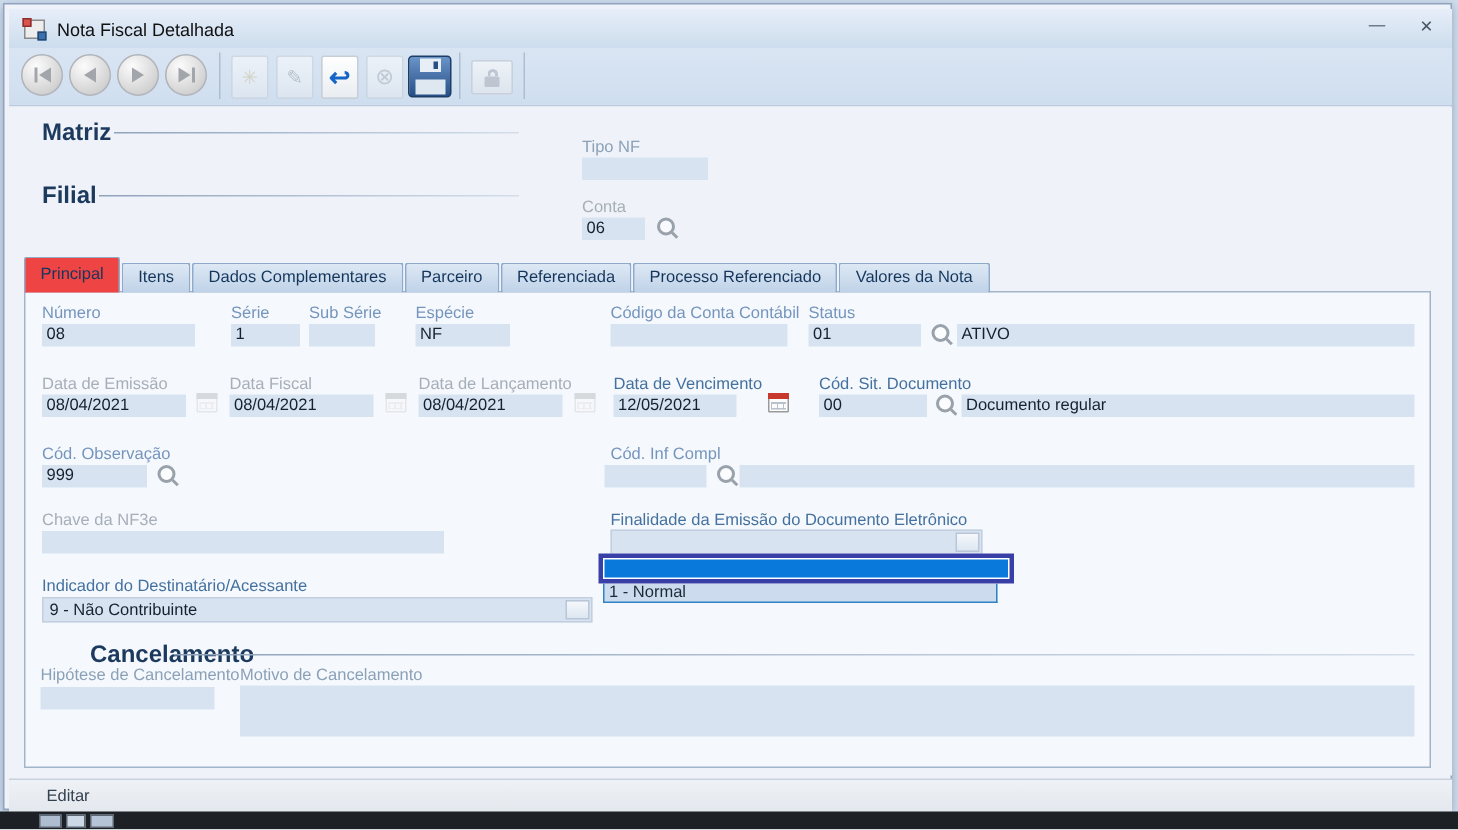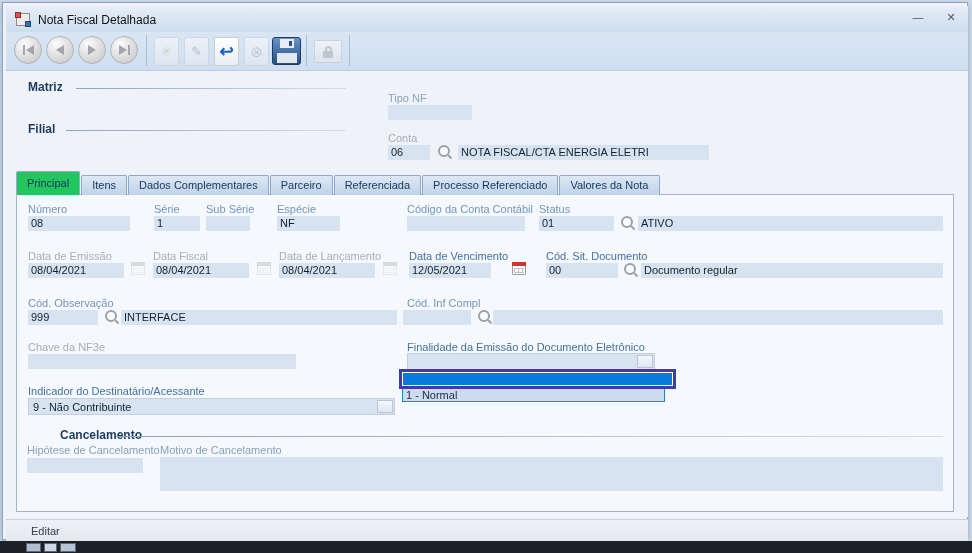--- a/index.html
+++ b/index.html
@@ -35,21 +35,21 @@
   .lock-body { width:10px; height:7px; background:#b2b8c0; border-radius:1px; }
 
   .content { position:absolute; left:3px; top:68px; width:962px; height:446px; background:#eff3f9; }
   .statusbar { position:absolute; left:3px; top:516px; width:962px; height:23px; background:linear-gradient(#eef1f5,#e3e8ee); border-top:1px solid #c8d2dd; }
   .status-text { position:absolute; left:25px; top:5px; color:#33404d; }
 
   .taskbar { position:absolute; left:0; top:541px; width:972px; height:12px; background:#1d2024; }
   .task-tile { position:absolute; top:2px; height:9px; border:1px solid #5a6673; }
 
   
-  .sec-title { position:absolute; font-weight:bold; font-size:12px; color:#1c3a5e; }
+  .sec-title { position:absolute; font-weight:bold; font-size:16px; color:#1c3a5e; }
   .sec-line { position:absolute; height:1px; background:linear-gradient(to right, #8fa3bb, #d4deea); }
   .lbl { position:absolute; color:#7595bd; }
   .lbl.dim { color:#a6aeb8; }
   .lbl.strong { color:#44719f; }
   .lbl.dim2 { color:#8ba1b8; }
   .fld { position:absolute; height:15px; background:#d8e3f2; padding:1px 3px; font-size:11px; color:#14222f; white-space:nowrap; overflow:hidden; }
   .mag { position:absolute; width:15px; height:15px; }
   .mag::before { content:""; position:absolute; left:1px; top:1px; width:8px; height:8px; border:2px solid #99a1ab; border-radius:50%; background:rgba(255,255,255,.6); }
   .mag::after { content:""; position:absolute; left:11px; top:10px; width:5px; height:2px; background:#99a1ab; transform:rotate(45deg); transform-origin:left center; }
   .cal { position:absolute; width:14px; height:13px; background:#fcfcfc; border:1px solid #9a9a9a; border-radius:1px; }
@@ -57,21 +57,21 @@
   .cal::after { content:""; position:absolute; left:1px; top:5px; right:1px; bottom:1px; background:repeating-linear-gradient(to right,#b9c2cc 0 1px,transparent 1px 4px), repeating-linear-gradient(to bottom,#b9c2cc 0 1px,transparent 1px 4px); }
   .cal.faded { opacity:.18; filter:grayscale(1); }
   .combo { position:absolute; height:17px; background:#d8e3f2; border:1px solid #c3cfdf; }
   .combo .val { position:absolute; left:4px; top:2px; font-size:11px; color:#14222f; white-space:nowrap; }
   .dd-btn { position:absolute; right:1px; top:1px; bottom:1px; width:16px; background:linear-gradient(#f5f8fb,#dde6f1); border:1px solid #b9c6d8; display:flex; align-items:center; justify-content:center; }
   .dd-arrow { width:0; height:0; border-left:4px solid transparent; border-right:4px solid transparent; border-top:4px solid #3c4document; border-top-color:#3f4a57; }
 
   
   .tabs { position:absolute; left:16px; top:172px; height:23px; display:flex; align-items:flex-end; z-index:3; }
   .tab { height:20px; padding:3px 10px 0 10px; margin-right:1px; background:linear-gradient(#dde8f4,#bfd2e8); border:1px solid #8da9cc; border-bottom:none; border-radius:2px 2px 0 0; color:#15365c; font-size:11px; white-space:nowrap; }
-  .tab.active { height:24px; padding-top:5px; background:#22c55e; border-color:#94abc7; position:relative; z-index:4; }
+  .tab.active { height:24px; padding-top:5px; background:#ef4444; border-color:#94abc7; position:relative; z-index:4; }
   .tabbox { position:absolute; left:16px; top:194px; width:938px; height:318px; background:#f5f8fc; border:1px solid #a3b5cb; z-index:1; }
 
   
   .dd-focus { position:absolute; left:399px; top:369px; width:277px; height:20px; border:3px solid #383fa6; background:#fff; padding:1px; z-index:10; }
   .dd-focus .fill { width:100%; height:100%; background:#0a79dc; }
   .dd-list { position:absolute; left:402px; top:389px; width:263px; background:#cddbee; border:1px solid #2f83c5; border-top:none; z-index:9; }
   .dd-item { height:12px; line-height:12px; padding-left:3px; font-size:11px; color:#1c2a38; white-space:nowrap; }
 </style>
 </head>
 <body>
@@ -140,21 +140,20 @@
   <span class="sec-title" style="left:28px; top:80px;">Matriz</span>
   <div class="sec-line" style="left:76px; top:88px; width:270px;"></div>
   <span class="sec-title" style="left:28px; top:122px;">Filial</span>
   <div class="sec-line" style="left:66px; top:130px; width:280px;"></div>
 
   <span class="lbl dim2" style="left:388px; top:92px;">Tipo NF</span>
   <div class="fld" style="left:388px; top:105px; width:84px;"></div>
   <span class="lbl dim" style="left:388px; top:132px;">Conta</span>
   <div class="fld" style="left:388px; top:145px; width:42px;">06</div>
   <span class="mag" style="left:437px; top:144px;"></span>
-  <div class="fld" style="left:458px; top:145px; width:251px;">NOTA FISCAL/CTA ENERGIA ELETRI</div>
 
   <div class="tabs">
     <span class="tab active">Principal</span>
     <span class="tab">Itens</span>
     <span class="tab">Dados Complementares</span>
     <span class="tab">Parceiro</span>
     <span class="tab">Referenciada</span>
     <span class="tab">Processo Referenciado</span>
     <span class="tab">Valores da Nota</span>
   </div>
@@ -188,21 +187,20 @@
   <div class="fld" style="left:409px; top:263px; width:82px; z-index:2;">12/05/2021</div>
   <span class="cal" style="left:512px; top:262px; z-index:2;"></span>
   <span class="lbl strong" style="left:546px; top:250px; z-index:2;">Cód. Sit. Documento</span>
   <div class="fld" style="left:546px; top:263px; width:72px; z-index:2;">00</div>
   <span class="mag" style="left:623px; top:262px; z-index:2;"></span>
   <div class="fld" style="left:641px; top:263px; width:302px; z-index:2;">Documento regular</div>
 
   <span class="lbl" style="left:28px; top:297px; z-index:2;">Cód. Observação</span>
   <div class="fld" style="left:28px; top:310px; width:70px; z-index:2;">999</div>
   <span class="mag" style="left:104px; top:309px; z-index:2;"></span>
-  <div class="fld" style="left:121px; top:310px; width:276px; z-index:2;">INTERFACE</div>
   <span class="lbl" style="left:407px; top:297px; z-index:2;">Cód. Inf Compl</span>
   <div class="fld" style="left:403px; top:310px; width:68px; z-index:2;"></div>
   <span class="mag" style="left:477px; top:309px; z-index:2;"></span>
   <div class="fld" style="left:493px; top:310px; width:450px; z-index:2;"></div>
 
   <span class="lbl dim" style="left:28px; top:341px; z-index:2;">Chave da NF3e</span>
   <div class="fld" style="left:28px; top:354px; width:268px; z-index:2;"></div>
   <span class="lbl strong" style="left:407px; top:341px; z-index:2;">Finalidade da Emissão do Documento Eletrônico</span>
   <div class="combo" style="left:407px; top:353px; width:248px; z-index:2;">
     <span class="val"></span>

